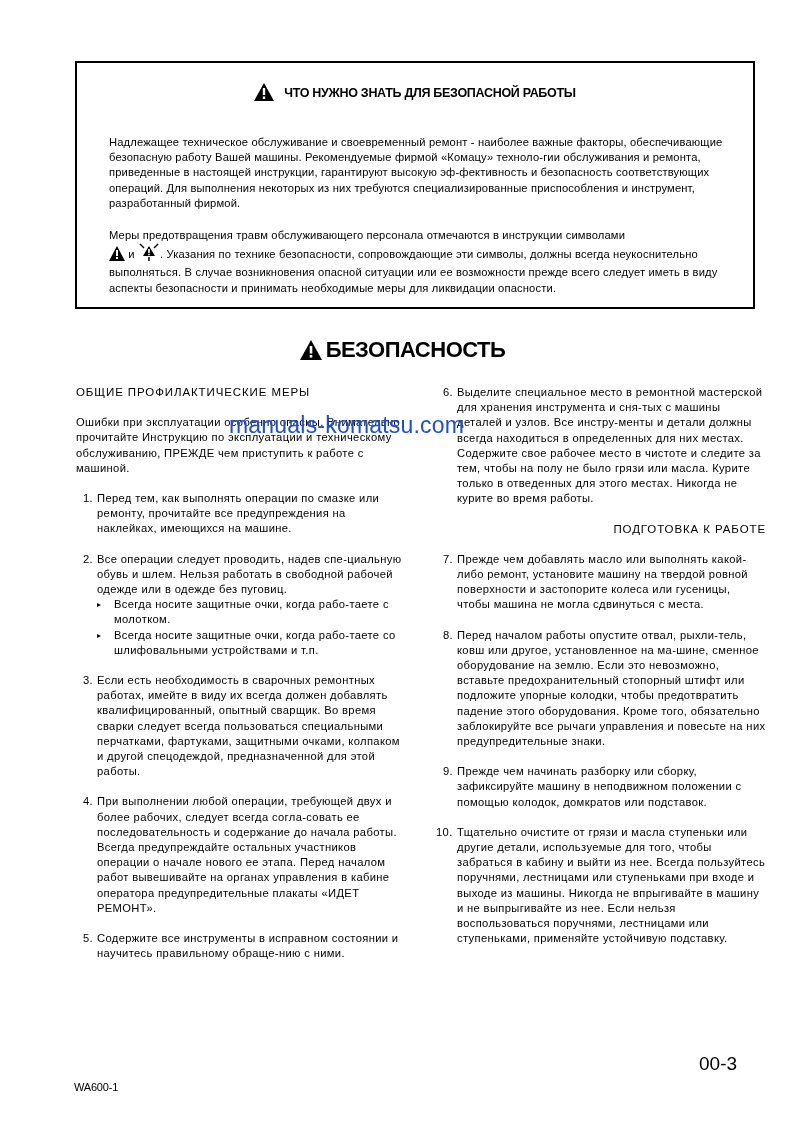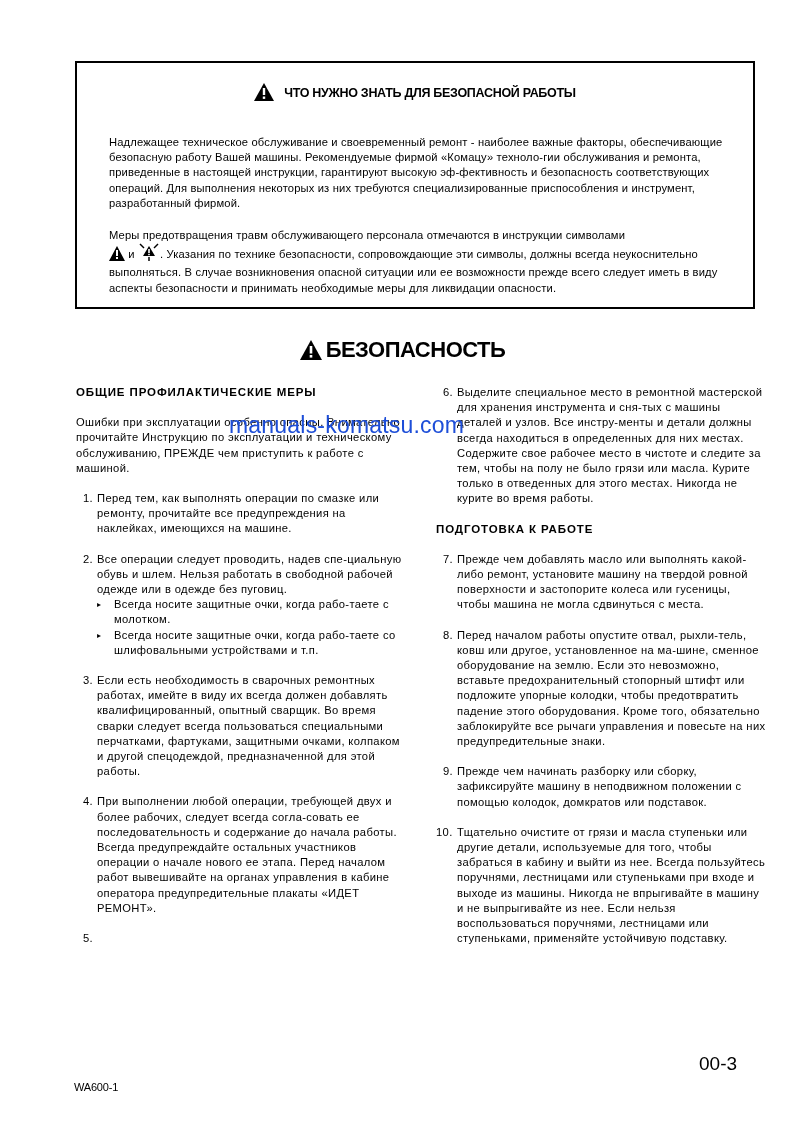--- a/index.html
+++ b/index.html
@@ -13,28 +13,28 @@
   .notice-p1 { top: 60px; }
   .notice-p2 { top: 153px; }
   .inline-icon { display: inline-block; vertical-align: -3px; }
 
   .main-title { position: absolute; left: 0; right: 0; top: 337px; text-align: center; font-size: 22px; font-weight: bold; letter-spacing: -0.5px; }
   .main-title .warn { display: inline-block; vertical-align: -3px; margin-right: 4px; }
 
   .col { position: absolute; top: 385px; width: 330px; font-size: 11.2px; line-height: 15.2px; letter-spacing: 0.35px; }
   .col-left { left: 76px; }
   .col-right { left: 436px; }
-  .section-heading { font-weight: bold; font-size: 11.5px; letter-spacing: 0.9px; margin: 0 0 15px 0; }
+  .section-heading { font-weight: normal; font-size: 11.5px; letter-spacing: 0.9px; margin: 0 0 15px 0; }
   .intro { margin: 0 0 15px 0; }
   .item { position: relative; padding-left: 21px; margin: 0 0 15px 0; }
   .item .num { position: absolute; left: 7px; top: 0; }
   .item.two-digit .num { left: 0; }
   .bullet { position: relative; padding-left: 17px; margin: 0; }
   .bullet .dot { position: absolute; left: 0; top: 0; font-size: 8px; }
-  .right-heading { margin-top: 3px; }
+  .right-heading { margin-top: 3px; text-align: right; }
 
   .watermark { position: absolute; left: 229px; top: 412px; font-size: 23px; color: #1d4ed8; letter-spacing: 0.2px; pointer-events: none; }
 
   .footer-left { position: absolute; left: 74px; top: 1081px; font-size: 11px; letter-spacing: -0.2px; }
   .footer-right { position: absolute; left: 699px; top: 1053px; font-size: 19px; }
 </style>
 </head>
 <body>
 
 <div class="page">
@@ -107,20 +107,21 @@
     <div class="item">
       <span class="num">3.</span>
       <span>Если есть необходимость в сварочных ремонтных работах, имейте в виду их всегда должен добавлять квалифицированный, опытный сварщик. Во время сварки следует всегда пользоваться специальными перчатками, фартуками, защитными очками, колпаком и другой спецодеждой, предназначенной для этой работы.</span>
     </div>
     <div class="item">
       <span class="num">4.</span>
       <span>При выполнении любой операции, требующей двух и более рабочих, следует всегда согла-совать ее последовательность и содержание до начала работы. Всегда предупреждайте остальных участников операции о начале нового ее этапа. Перед началом работ вывешивайте на органах управления в кабине оператора предупредительные плакаты «ИДЕТ РЕМОНТ».</span>
     </div>
     <div class="item">
       <span class="num">5.</span>
+      <span>Содержите все инструменты в исправном состоянии и научитесь правильному обраще-нию с ними.</span>
     </div>
   </div>
 
   <div class="col col-right">
     <div class="item">
       <span class="num">6.</span>
       <span>Выделите специальное место в ремонтной мастерской для хранения инструмента и сня-тых с машины деталей и узлов. Все инстру-менты и детали должны всегда находиться в определенных для них местах. Содержите свое рабочее место в чистоте и следите за тем, чтобы на полу не было грязи или масла. Курите только в отведенных для этого местах. Никогда не курите во время работы.</span>
     </div>
     <div class="section-heading right-heading">ПОДГОТОВКА К РАБОТЕ</div>
     <div class="item">

